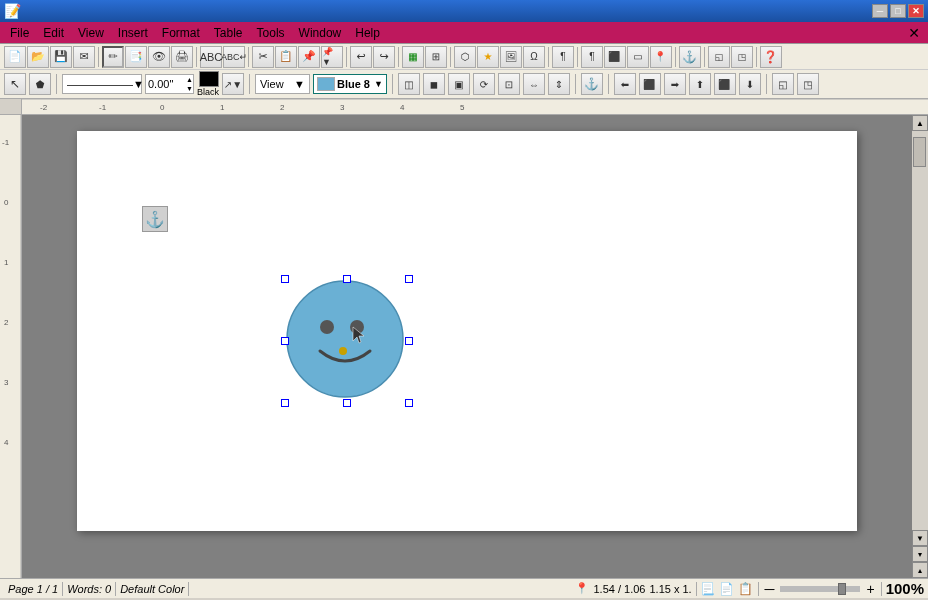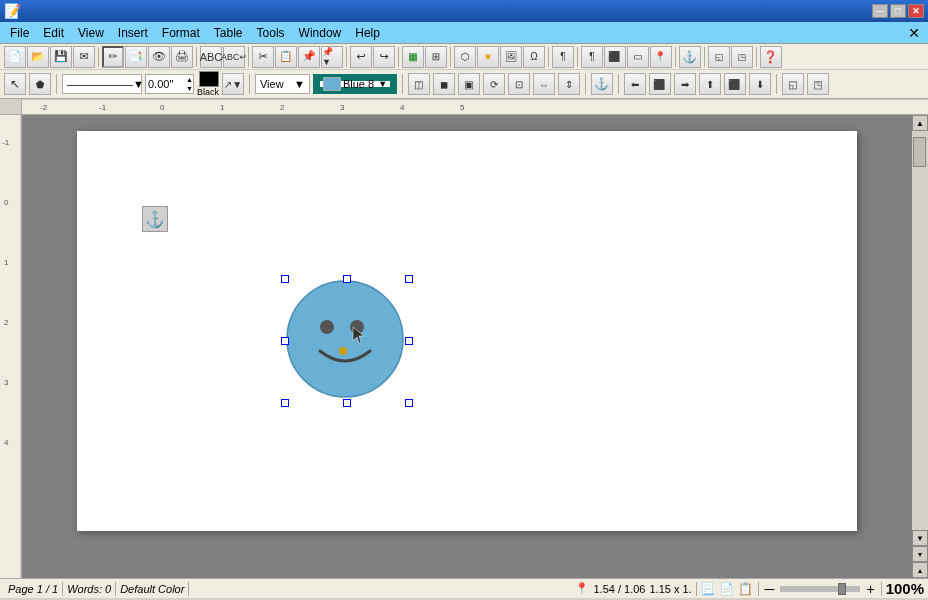--- a/index.html
+++ b/index.html
@@ -22,21 +22,21 @@
       background: #c0c0c0;
       border: 1px solid #888;
       display: flex; align-items: center; justify-content: center;
       font-size: 9px; cursor: pointer;
     }
     .title-btn.close { background: #e04040; color: white; }
 
     
     #menu-bar {
       height: 22px;
-      background: #7dd3fc;
+      background: #be185d;
       border-bottom: 1px solid #999;
       display: flex; align-items: center;
       padding: 0 4px;
       gap: 2px;
     }
     .menu-item {
       padding: 2px 6px;
       font-size: 12px;
       cursor: pointer;
       color: #000;
@@ -338,21 +338,21 @@
 
     <div class="tb-btn" style="font-size:10px;">↗▼</div>
 
     <div class="tb-separator"></div>
 
     <div class="tb-dropdown" style="width:55px;">
       <span>View</span>
       <span style="margin-left:auto;">▼</span>
     </div>
 
-    <div style="display:flex;align-items:center;gap:2px;border:7px solid #0f766e;background:white;height:20px;padding:0 3px;cursor:pointer;">
+    <div style="display:flex;align-items:center;gap:2px;border:1px solid #0f766e;background:white;height:20px;padding:0 3px;cursor:pointer;font-weight:bold;">
       <div style="width:18px;height:14px;background:#6ab0d4;border:1px solid #aaa;"></div>
       <span style="font-size:11px;">Blue 8</span>
       <span style="margin-left:2px;font-size:9px;">▼</span>
     </div>
 
     <div class="tb-separator"></div>
 
     <div class="tb-btn" style="font-size:10px;">◫</div>
     <div class="tb-btn" style="font-size:10px;">◼</div>
     <div class="tb-btn" style="font-size:10px;">▣</div>

